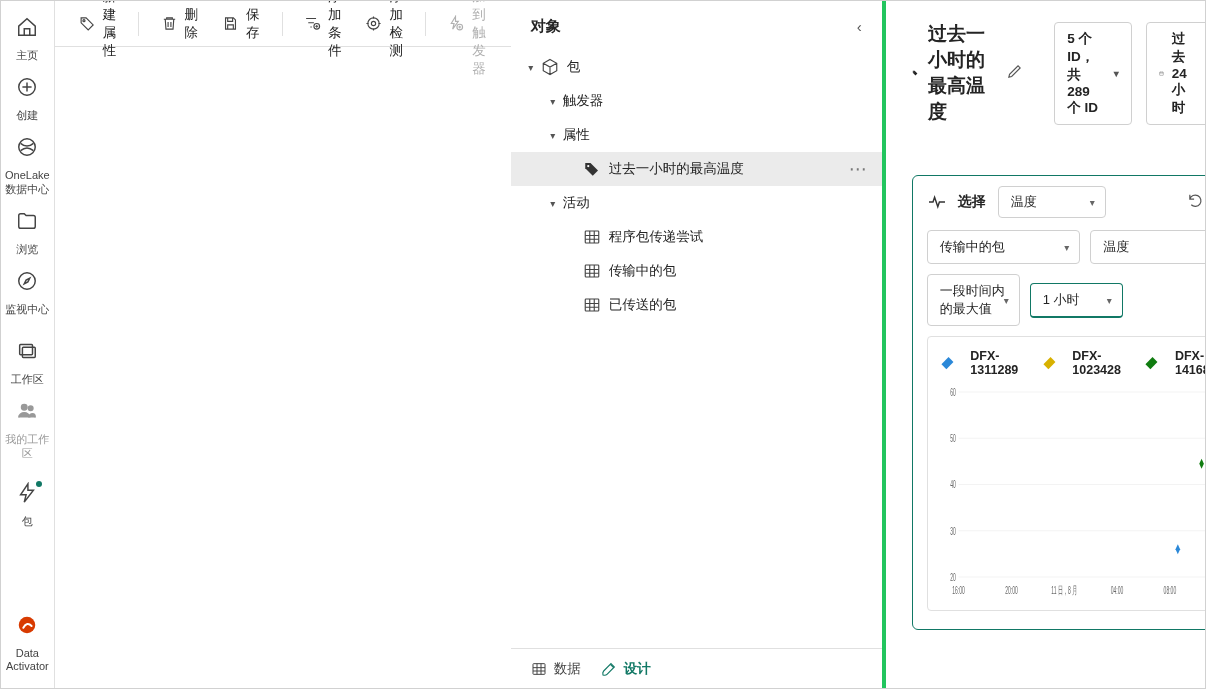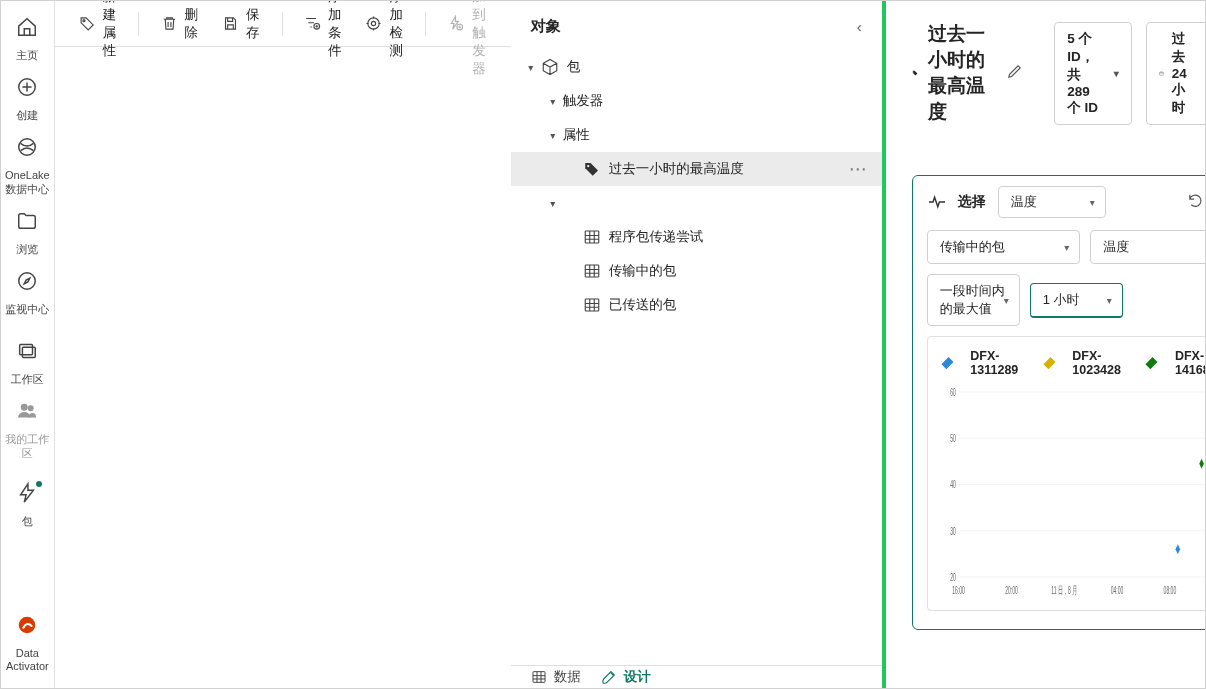--- a/index.html
+++ b/index.html
@@ -74,21 +74,21 @@
 
 
 .chart-box { border:1px solid #e0e0e0; border-radius:4px; padding:12px 16px 8px; margin-top:6px;}
 .chart-legend { display:flex; justify-content:center; gap:24px; margin-bottom:10px; font-size:12.5px; font-weight:600;}
 .chart-legend .item { display:flex; align-items:center; gap:20px;}
 .chart-legend .swatch { width:10px; height:10px; transform:rotate(45deg);}
 .chart-area { height:215px; position:relative;}
 .chart-area svg { width:100%; height:100%;}
 
 
-.footer { height:23px; border-top:1px solid #e0e0e0; display:flex; align-items:center; padding:0 20px; gap:20px;}
+.footer { height:40px; border-top:1px solid #e0e0e0; display:flex; align-items:center; padding:0 20px; gap:20px;}
 .footer-tab { display:inline-flex; align-items:center; gap:7px; cursor:pointer; font-size:13.5px; color:#444;}
 .footer-tab.active { color:#117865; font-weight:600;}
 .footer-tab svg { width:16px; height:16px;}
 </style>
 </head>
 <body>
 
 <div class="app">
 
   <nav class="nav-rail">
@@ -237,20 +237,21 @@
             <div class="tree-row selected" style="padding-left:72px">
               <svg class="icon" viewBox="0 0 24 24" fill="#333">
                   <path d="M3 11 V4 H10 L20 14 L13 21 Z" fill="#333"></path>
                   <circle cx="7" cy="8" r="1.5" fill="#fff"></circle>
                 </svg>
               <span class="label">过去一小时的最高温度</span>
               <span class="more">⋯</span>
             </div>
             <div class="tree-row" style="padding-left:34px">
               <span class="chev">▾</span>
+              <span class="label">活动</span>
             </div>
             <div class="tree-row" style="padding-left:72px">
               <svg class="icon" viewBox="0 0 24 24" fill="none" stroke="#444" stroke-width="1.5">
                   <rect x="3" y="4" width="18" height="16" rx="1"></rect>
                   <path d="M3 10h18M3 15h18M9 4v16M15 4v16"></path>
                 </svg>
               <span class="label">程序包传递尝试</span>
             </div>
             <div class="tree-row" style="padding-left:72px">
               <svg class="icon" viewBox="0 0 24 24" fill="none" stroke="#444" stroke-width="1.5">

